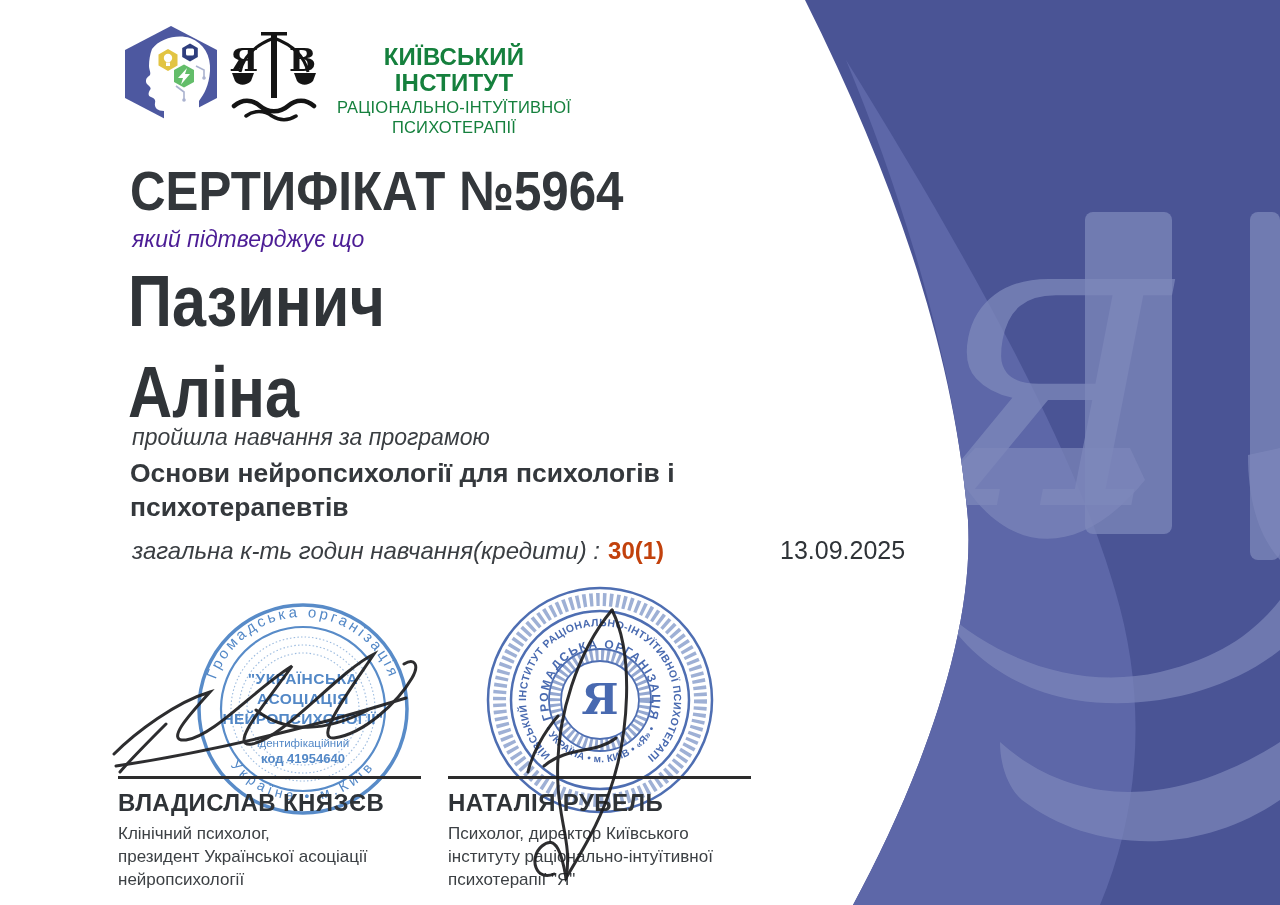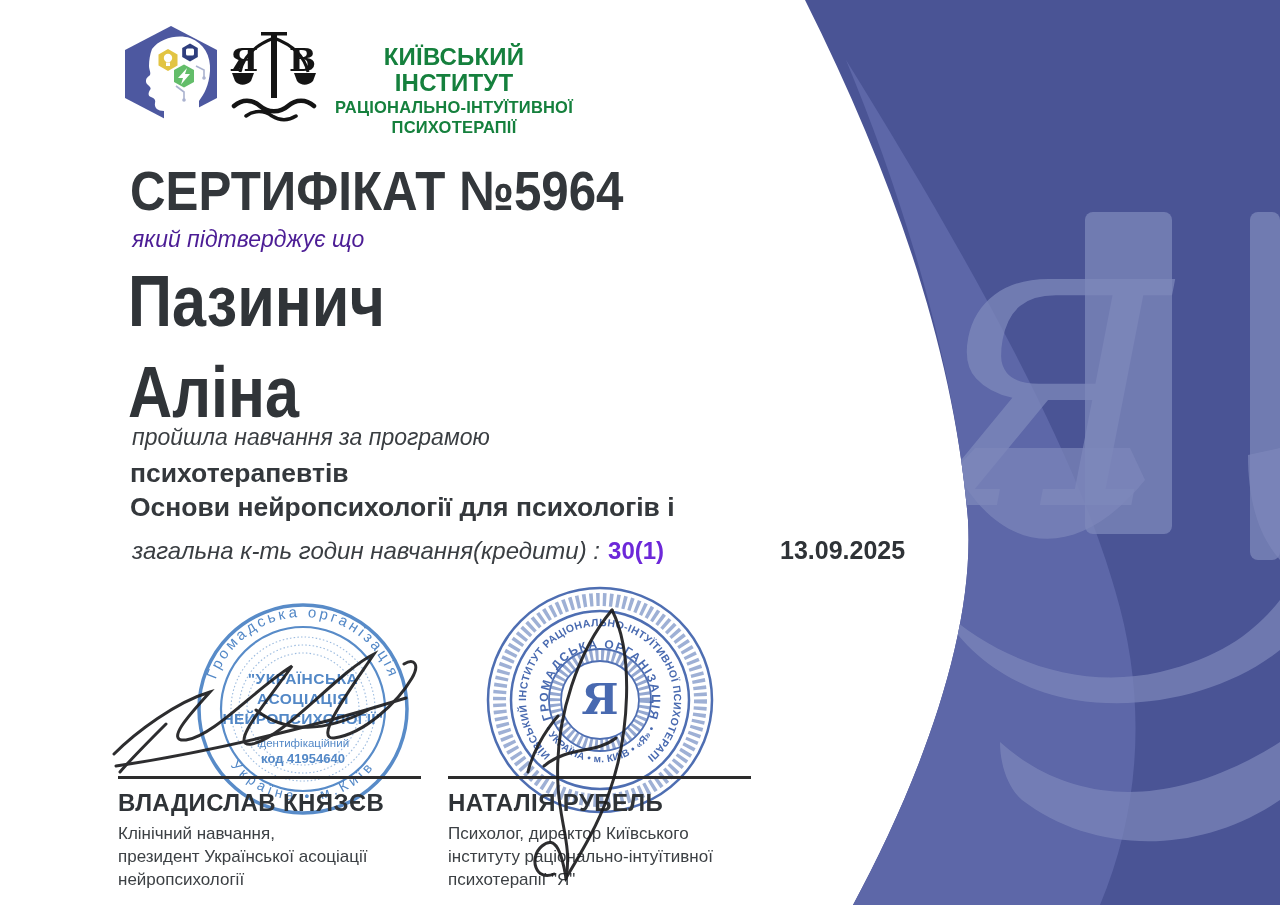--- a/index.html
+++ b/index.html
@@ -7,32 +7,32 @@
     position:relative;width:1280px;height:905px;background:#ffffff;overflow:hidden;
     font-family:"Liberation Sans", sans-serif;color:#33373b;outline:1px solid #e2e2e2;
   }
   .abs{position:absolute;}
   .bg-svg{position:absolute;left:0;top:0;z-index:0;}
   
   .logo-hex{left:116px;top:26px;z-index:4;}
   .logo-mark{left:230px;top:28px;z-index:4;}
   .inst-block{left:326px;top:44px;width:256px;text-align:center;z-index:4;color:#15803d;}
   .inst-name{font-size:24px;font-weight:700;letter-spacing:.2px;line-height:1.1;}
-  .inst-sub{font-size:16.5px;font-weight:700;line-height:1.22;letter-spacing:.2px;}
+  .inst-sub{font-size:16.5px;font-weight:400;line-height:1.22;letter-spacing:.2px;}
   
   .cert-title{left:130px;top:158px;font-size:56px;font-weight:700;color:#33373b;
     transform:scaleX(.88);transform-origin:left top;white-space:nowrap;z-index:4;}
   .confirm-line{left:132px;top:226px;font-size:23px;font-style:italic;color:#4c1d95;z-index:4;}
   .recipient{left:128px;top:256px;font-size:72px;font-weight:700;line-height:1.26;color:#303438;
     transform:scaleX(.85);transform-origin:left top;z-index:4;white-space:nowrap;}
   .program-label{left:132px;top:424px;font-size:23px;font-style:italic;color:#3a3e42;z-index:4;}
   .course{left:130px;top:456px;width:660px;font-size:26.5px;font-weight:700;line-height:1.3;color:#34383c;z-index:4;}
   .hours-row{left:132px;top:537px;font-size:24px;font-style:italic;color:#3a3e42;z-index:4;white-space:nowrap;}
-  .hours-value{font-style:normal;font-weight:700;margin-left:8px;color:#6d28d9;}
-  .date{left:780px;top:536px;font-size:25px;font-weight:700;color:#2f3337;z-index:4;white-space:nowrap;text-align:center;}
+  .hours-value{font-style:normal;font-weight:700;margin-left:8px;color:#c2410c;}
+  .date{left:780px;top:536px;font-size:25px;font-weight:400;color:#2f3337;z-index:4;white-space:nowrap;text-align:center;}
   
   .stamp{z-index:2;}
   .sig-line{height:0;border-top:3px solid #2c2c2c;z-index:3;}
   .sig-line-left{left:118px;top:776px;width:303px;}
   .sig-line-right{left:448px;top:776px;width:303px;}
   .sig-name{top:789px;font-size:24px;font-weight:700;letter-spacing:.4px;color:#2f3337;z-index:4;white-space:nowrap;}
   .sig-name-left{left:118px;}
   .sig-name-right{left:448px;}
   .sig-role{top:823px;font-size:17px;line-height:1.35;color:#3c4044;z-index:4;}
   .sig-role-left{left:118px;width:310px;}
@@ -101,22 +101,22 @@
   </div>
 
   <div class="abs cert-title">СЕРТИФІКАТ №5964</div>
   <div class="abs confirm-line">який підтверджує що</div>
   <div class="abs recipient">
     <div>Пазинич</div>
     <div>Аліна</div>
   </div>
   <div class="abs program-label">пройшла навчання за програмою</div>
   <div class="abs course">
+    <div>Основи нейропсихології для психологів і</div>
     <div>психотерапевтів</div>
-    <div>Основи нейропсихології для психологів і</div>
   </div>
   <div class="abs hours-row">
     <span>загальна к-ть годин навчання(кредити) :</span><span class="hours-value">30(1)</span>
   </div>
   <div class="abs date">13.09.2025</div>
 
   <svg class="abs stamp" style="left:190px;top:596px;" width="226" height="226" viewBox="0 0 226 226">
     <defs>
       <path id="lsArcTop" d="M22.4,97 A92,92 0 0 1 203.6,97"></path>
       <path id="lsArcBottom" d="M26.6,144.5 A92,92 0 0 0 199.4,144.5"></path>
@@ -188,21 +188,21 @@
       <path d="M120,14 C142,58 138,140 116,200 C106,228 92,252 74,282 C70,258 64,238 50,250 C36,262 44,286 62,278"></path>
       <path d="M52,170 C76,150 104,158 124,142"></path>
       <path d="M66,120 C52,136 40,158 36,176"></path>
     </g>
   </svg>
 
   <div class="abs sig-name sig-name-left">ВЛАДИСЛАВ КНЯЗЄВ</div>
   <div class="abs sig-name sig-name-right">НАТАЛІЯ РУБЕЛЬ</div>
 
   <div class="abs sig-role sig-role-left">
-    <div>Клінічний навчання,</div>
+    <div>Клінічний психолог,</div>
     <div>президент Української асоціації</div>
     <div>нейропсихології</div>
   </div>
   <div class="abs sig-role sig-role-right">
     <div>Психолог, директор Київського</div>
     <div>інституту раціонально-інтуїтивної</div>
     <div>психотерапії "Я"</div>
   </div>
 
 </div>

